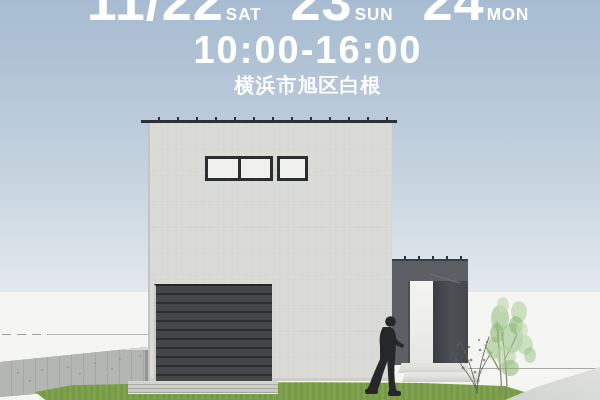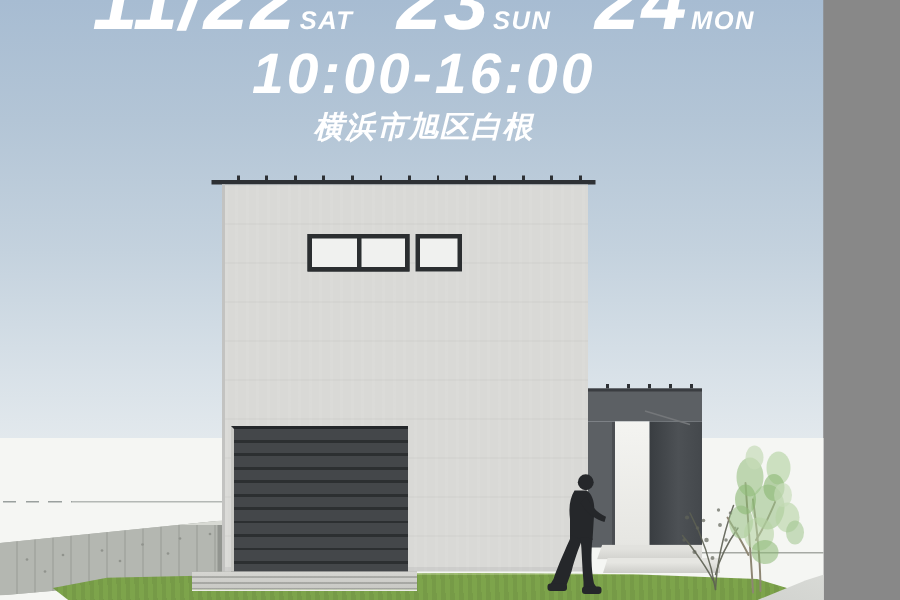--- a/index.html
+++ b/index.html
@@ -1,19 +1,18 @@
 <!DOCTYPE html>
 <html><head>
 <meta charset="utf-8">
 <style>
   html,body{margin:0;padding:0;background:#888;}
   .poster{
-    position:relative;width:549px;height:400px;overflow:hidden;
+    position:relative;width:600px;height:400px;overflow:hidden;
     font-family:"Liberation Sans",sans-serif;
-    font-style:italic;
     -webkit-font-smoothing:antialiased;
   }
   .abs{position:absolute;}
 
   
   .sky{
     inset:0;
     background:linear-gradient(180deg,#a7bcd2 0%,#b3c5d6 20%,#c4d2de 42%,#d8e1e8 62%,#e7ecef 78%,#f0f2f2 100%);
   }
   .backdrop{left:0;top:292px;width:600px;height:108px;background:#f5f6f3;}

